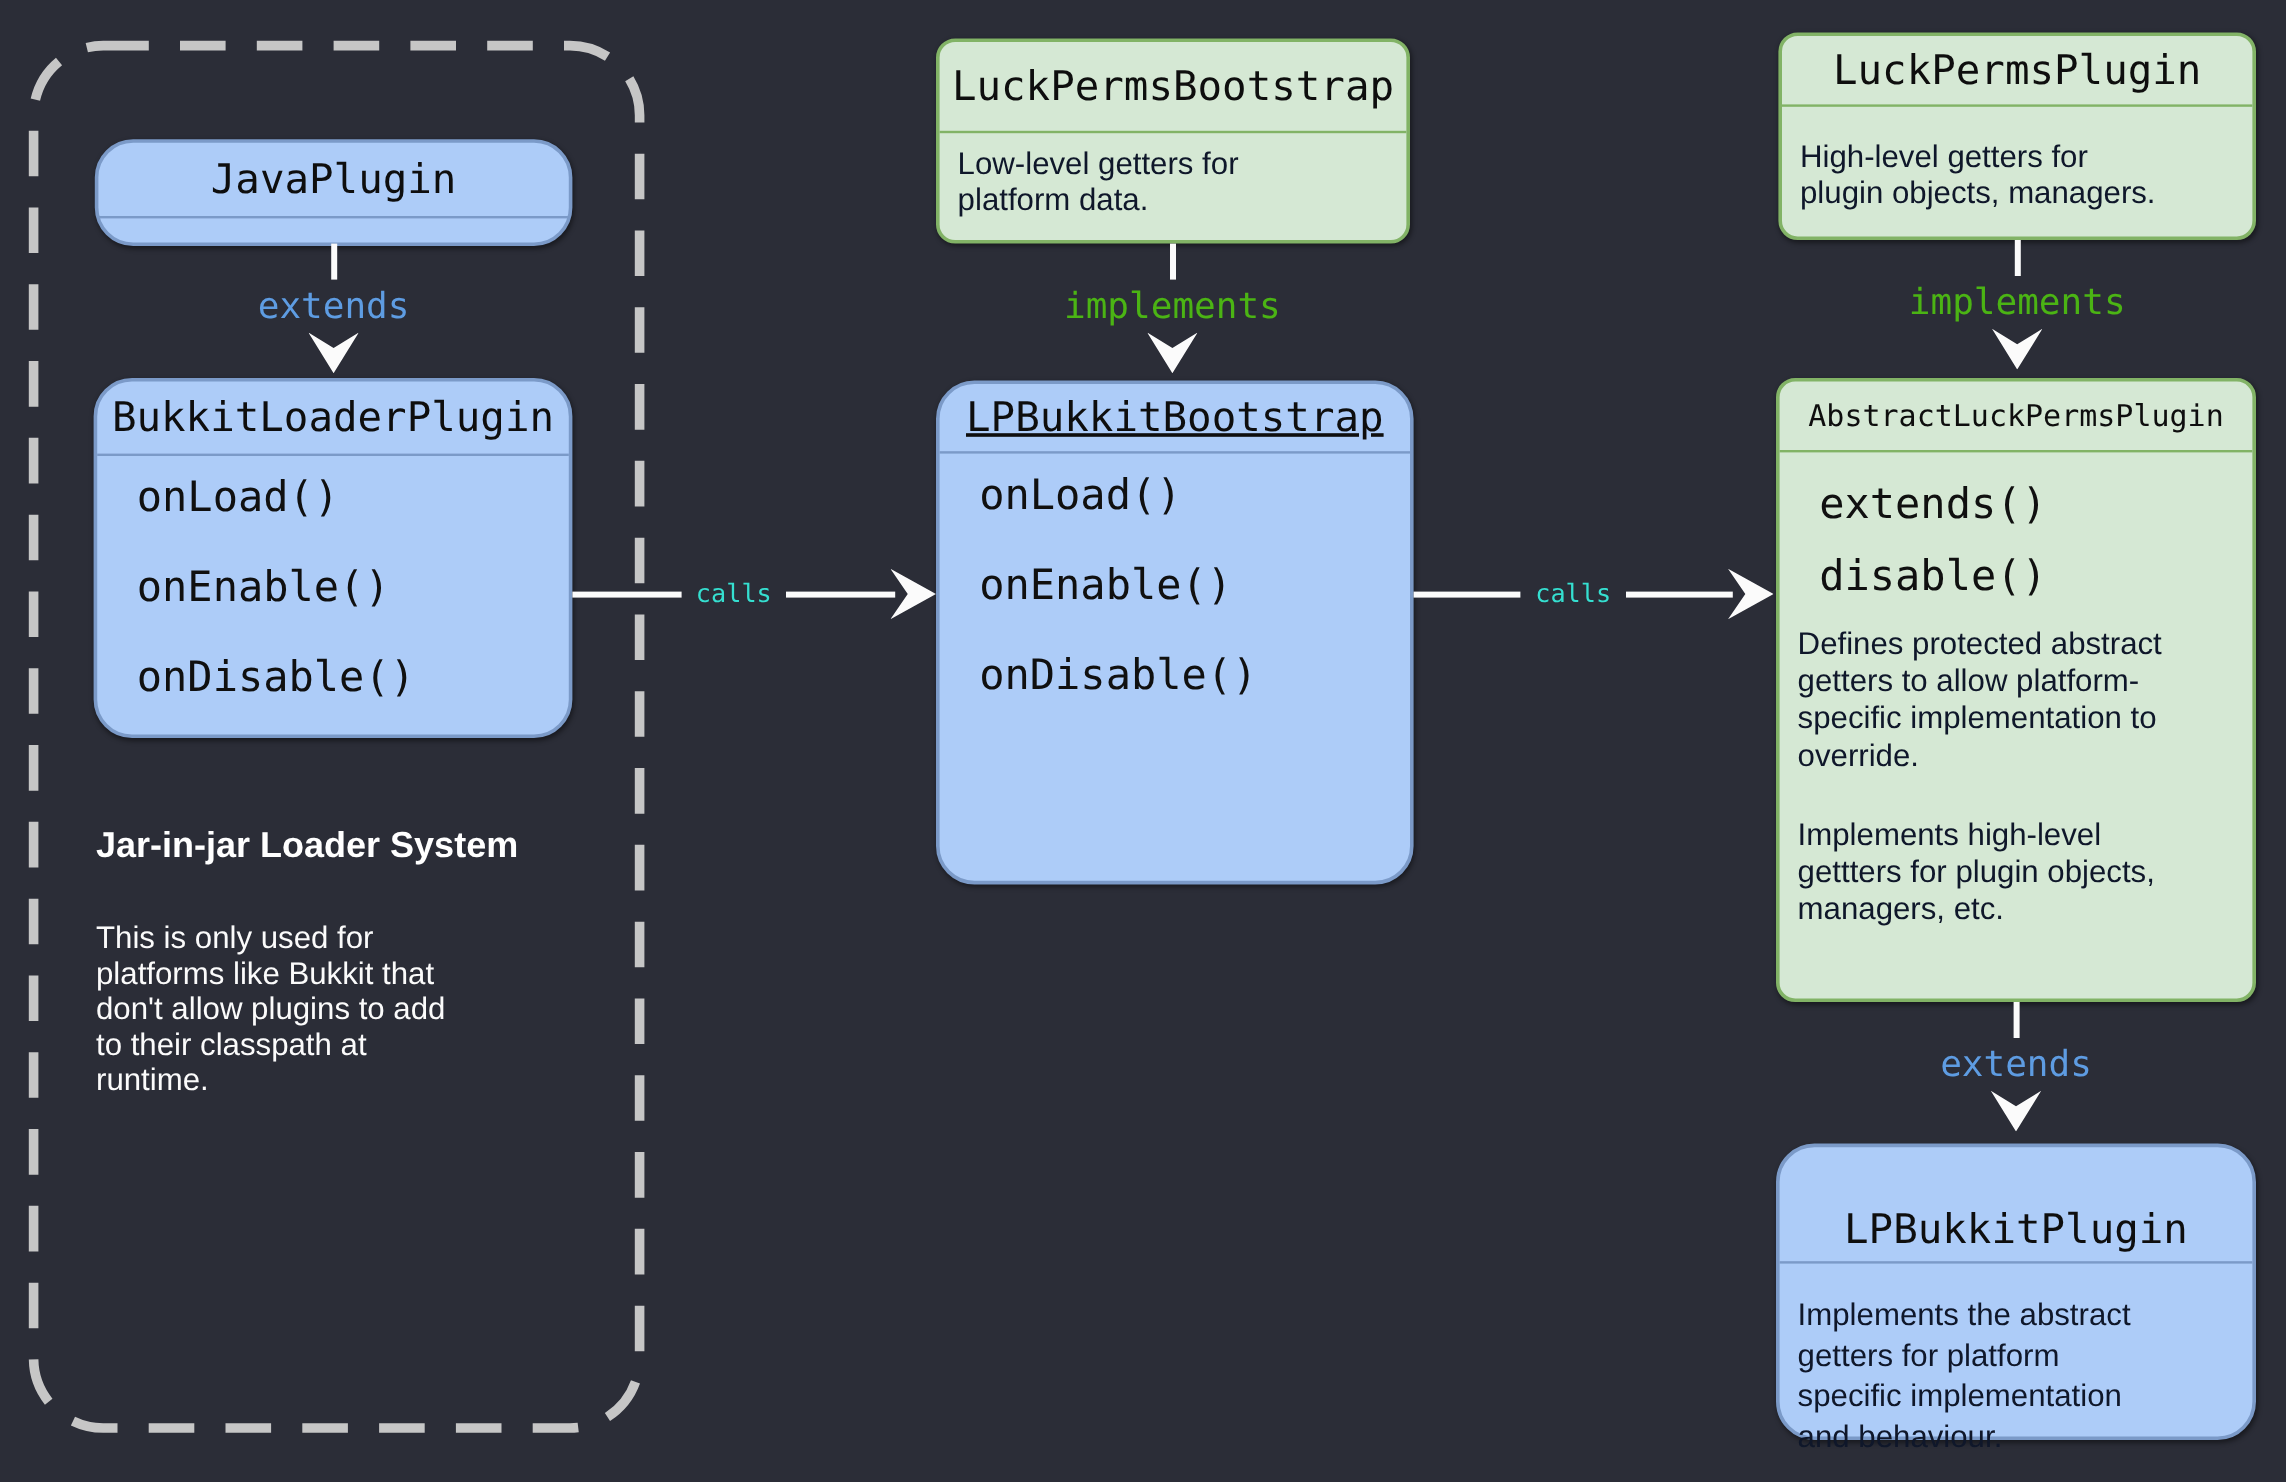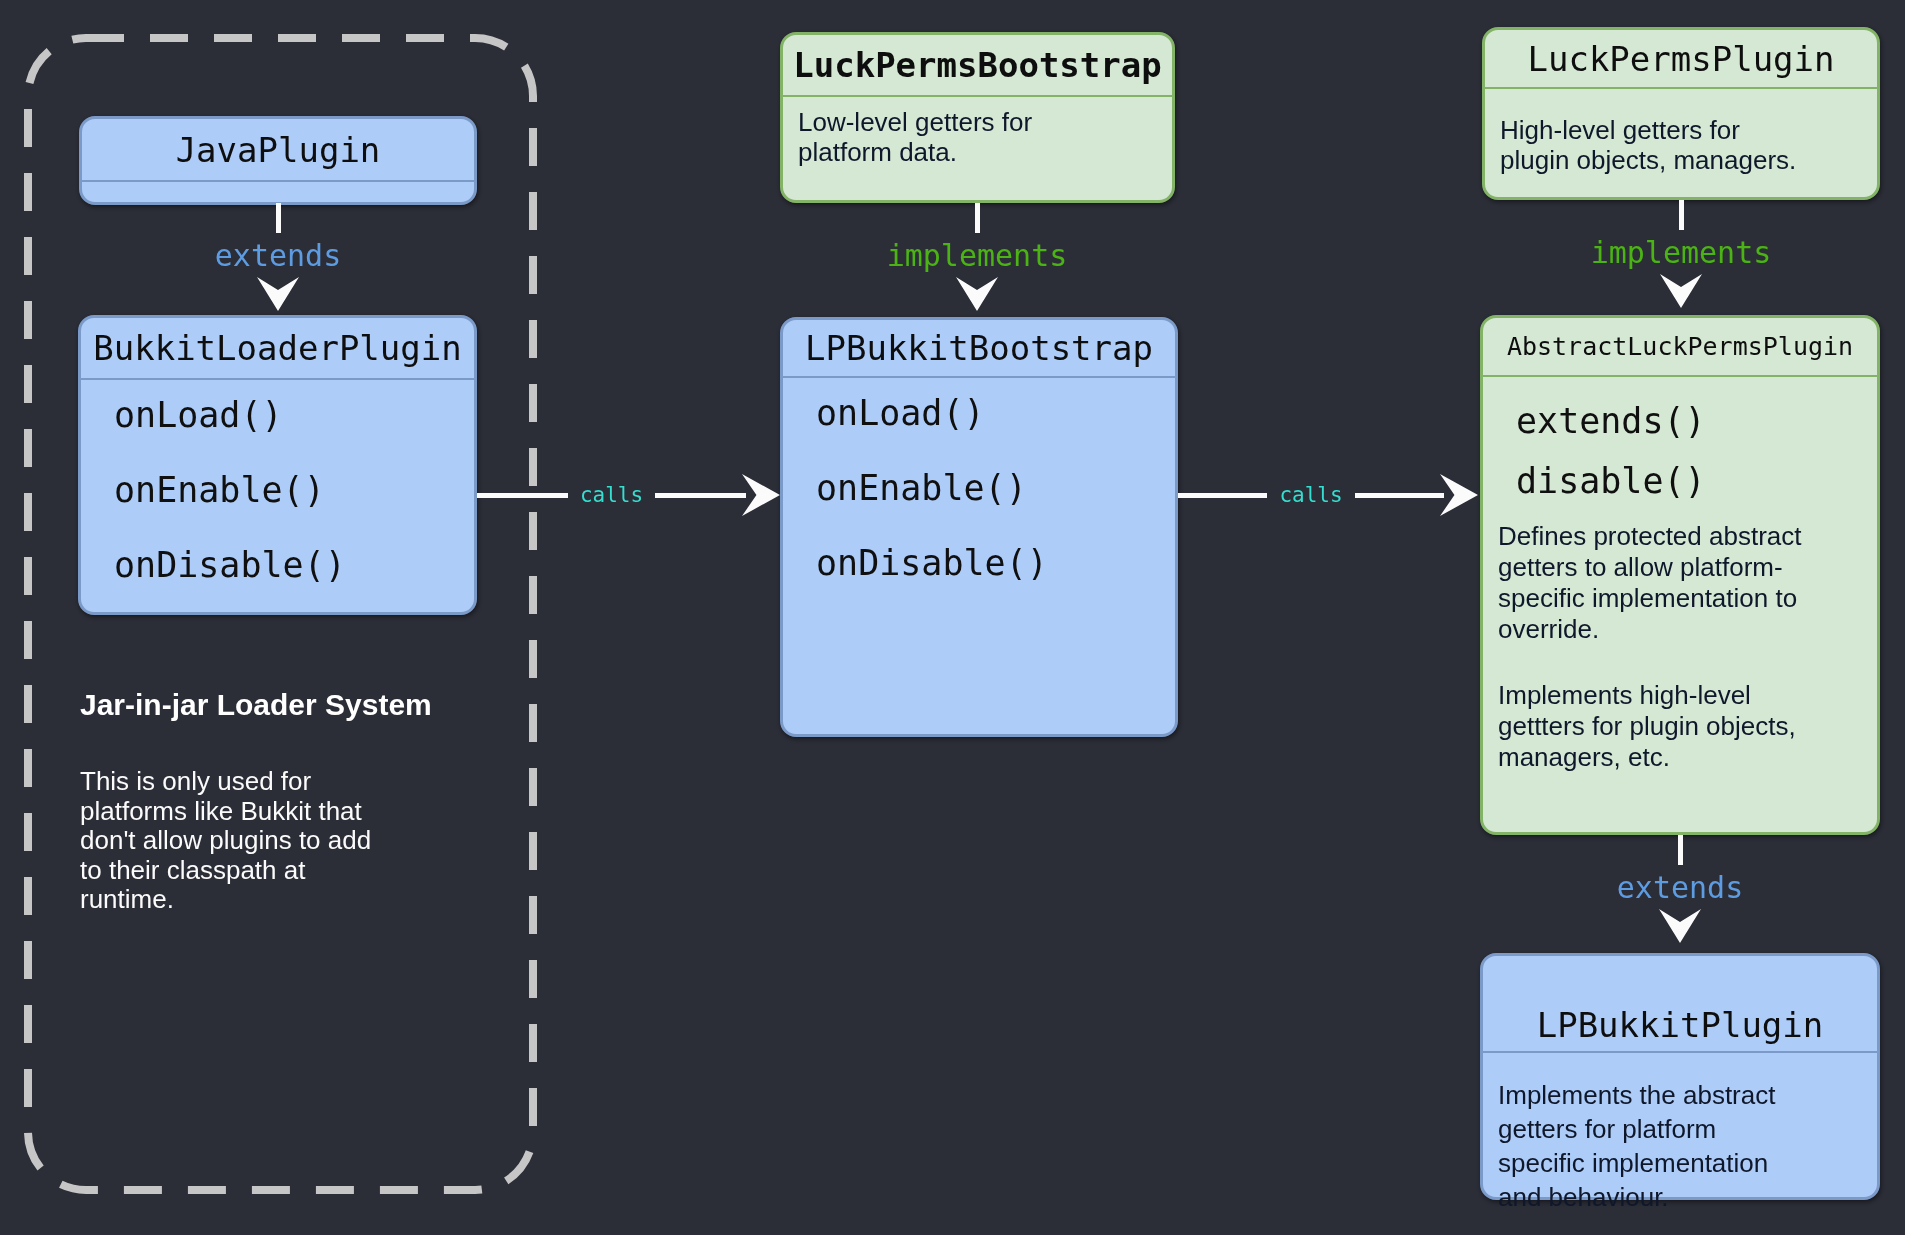--- a/index.html
+++ b/index.html
@@ -10,21 +10,21 @@
   .mono{font-family:"DejaVu Sans Mono","Liberation Mono",monospace;}
 
   
   .group-svg{position:absolute;left:0;top:0;pointer-events:none;}
 
   
   .uml-box{
     position:absolute;border:3px solid;border-radius:16px;box-sizing:border-box;
     box-shadow:1px 2px 4px rgba(0,0,0,0.45);
   }
-  .uml-box.blue{background:#adccf8;border-color:#7b9ac8;}
+  .uml-box.blue{background:#adccf8;border-color:#7b9ac8;border-radius:32px;}
   .uml-box.green{background:#d5e8d4;border-color:#82b366;}
   .uml-header{
     display:flex;align-items:center;justify-content:center;
     font-family:"DejaVu Sans Mono","Liberation Mono",monospace;
     color:#0e0e0e;font-size:34px;border-bottom:2px solid;box-sizing:border-box;
   }
   .blue .uml-header{border-bottom-color:#7b9ac8;}
   .green .uml-header{border-bottom-color:#82b366;}
   .uml-method{
     font-family:"DejaVu Sans Mono","Liberation Mono",monospace;
@@ -40,25 +40,25 @@
   .b-javaplugin .uml-header{height:63px;}
   .b-javaplugin .uml-empty{height:20px;}
 
   .b-bukkitloader{left:78px;top:315px;width:399px;height:300px;}
   .b-bukkitloader .uml-header{height:62px;}
   .b-bukkitloader .uml-method{margin-top:0;}
   .methods-pad{padding-top:18px;}
   .m-gap{margin-bottom:41px;}
 
   .b-lpbootstrap-if{left:780px;top:32px;width:395px;height:171px;}
-  .b-lpbootstrap-if .uml-header{height:62px;font-weight:bold;}
+  .b-lpbootstrap-if .uml-header{height:76px;}
   .b-lpbootstrap-if .uml-desc{padding-top:10px;}
 
   .b-lpbukkitbootstrap{left:780px;top:317px;width:398px;height:420px;}
-  .b-lpbukkitbootstrap .uml-header{height:58px;}
+  .b-lpbukkitbootstrap .uml-header{height:58px;text-decoration:underline;}
   .b-lpbukkitbootstrap .uml-desc{margin-top:60px;}
 
   .b-lpplugin-if{left:1482px;top:27px;width:398px;height:173px;}
   .b-lpplugin-if .uml-header{height:59px;}
   .b-lpplugin-if .uml-desc{padding-top:26px;}
 
   .b-abstractlp{left:1480px;top:315px;width:400px;height:520px;}
   .b-abstractlp .uml-header{height:59px;font-size:25px;}
   .b-abstractlp .methods-pad{padding-top:27px;}
   .b-abstractlp .m-gap{margin-bottom:26px;}

